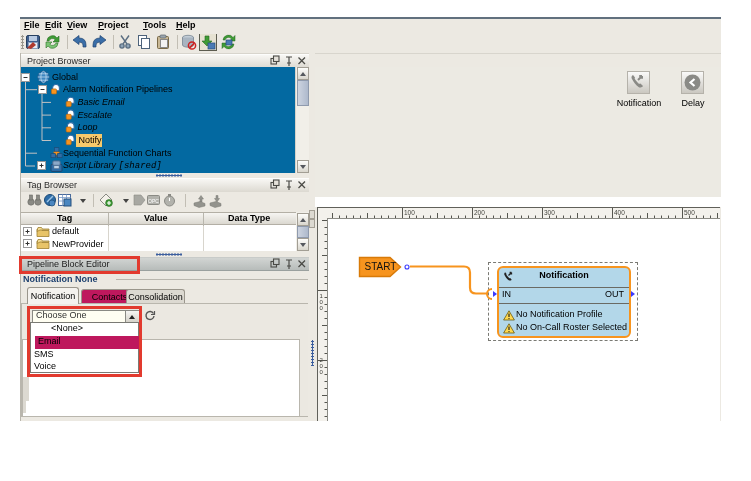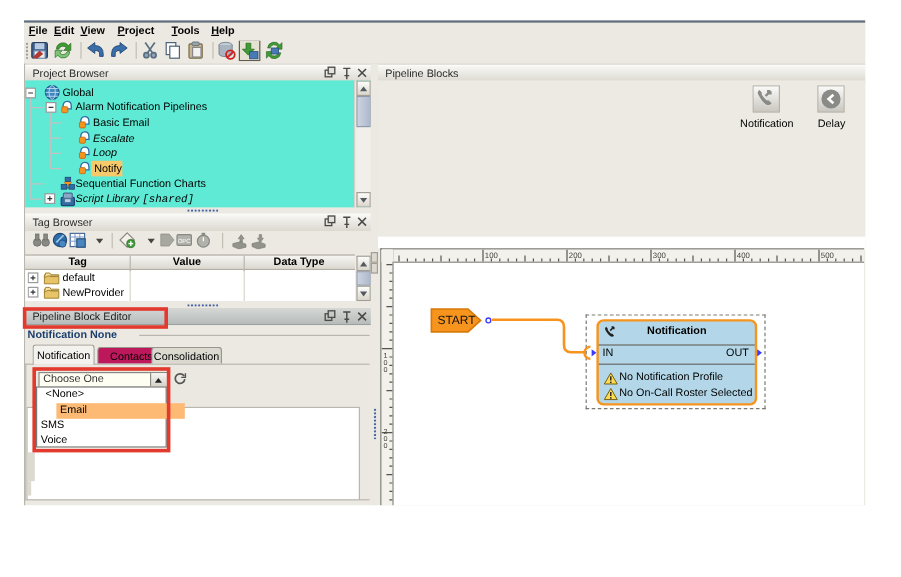--- a/index.html
+++ b/index.html
@@ -109,21 +109,21 @@
     <svg class="abs hicons" style="top:2px;right:2px;width:40px;" width="40" height="12" viewBox="0 0 40 12">
       <rect x="4" y="3.5" width="5.5" height="5.5" fill="none" stroke="#4a4a46" stroke-width="1.1"></rect>
       <rect x="6.5" y="1" width="5.5" height="5.5" fill="#e4e1da" stroke="#4a4a46" stroke-width="1.1"></rect>
       <g stroke="#4a4a46" stroke-width="1.2">
             <path d="M19,2 L25,2 M22,2 L22,8 M20,8 L24,8 M22,8 L22,11" fill="none"></path>
           </g>
       <g stroke="#4a4a46" stroke-width="1.3">
             <path d="M31.5,2.5 L38,9 M38,2.5 L31.5,9"></path>
           </g>
     </svg>
-    <div class="abs" id="tree" style="left:0;top:14px;width:289px;height:106px;background:#5eead4;overflow:hidden;">
+    <div class="abs" id="tree" style="left:0;top:14px;width:289px;height:106px;background:#0369a1;overflow:hidden;">
       <svg class="abs" style="left:0;top:0" width="274" height="106" viewBox="0 0 274 106">
         <g fill="none" stroke="#c2c2c2">
           <path d="M4.5,14 L4.5,99"></path>
           <path d="M4.5,22.7 L16,22.7 M4.5,86.2 L16,86.2 M4.5,99 L14,99"></path>
           <path d="M21,27 L21,73.5"></path>
           <path d="M21,35.4 L30,35.4 M21,48.1 L30,48.1 M21,60.8 L30,60.8 M21,73.5 L30,73.5"></path>
         </g>
 
         <rect x="55" y="67" width="26" height="13" fill="#f6c96b"></rect>
 
@@ -160,21 +160,21 @@
         </g>
 
         <g transform="translate(29.5,92.9)">
           <rect x="0.5" y="4.5" width="11" height="7" rx="1" fill="#2e6da8" stroke="#1c466e"></rect>
           <rect x="2.3" y="1" width="7.4" height="4.4" rx="1" fill="#8aa8c8" stroke="#4a6a8e"></rect>
           <rect x="3.4" y="5.8" width="5.2" height="3" fill="#bcd2e6" stroke="#4a6a8e" stroke-width="0.6"></rect>
         </g>
       </svg>
       <span class="titem" style="left:31px;top:3.5px;">Global</span>
       <span class="titem" style="left:42px;top:16px;">Alarm Notification Pipelines</span>
-      <span class="titem" style="left:56.5px;top:29px;">Basic Email</span>
+      <span class="titem" style="left:56.5px;top:29px;font-style:italic;">Basic Email</span>
       <span class="titem" style="left:56.5px;top:42px;font-style:italic;">Escalate</span>
       <span class="titem" style="left:56.5px;top:54px;font-style:italic;">Loop</span>
       <span class="titem" style="left:57.5px;top:67px;">Notify</span>
       <span class="titem" style="left:42px;top:80px;">Sequential Function Charts</span>
       <span class="titem" style="left:42px;top:92px;font-style:italic;">Script Library <span style="font-family:'Liberation Mono',monospace;font-size:9px;">[shared]</span></span>
 
       <div class="abs" style="left:274px;top:0;width:14px;height:108px;background:#f1efe9;border-left:1px solid #d5d2c9;">
         <div class="abs" style="left:1px;top:0;width:12px;height:13px;background:linear-gradient(#fdfdfb,#d9d6cd);border:1px solid #a29e94;box-sizing:border-box;"></div>
         <svg class="abs" style="left:3px;top:4px" width="8" height="6">
               <path d="M1,5 L4,1 L7,5 Z" fill="#55585e"></path>
@@ -328,24 +328,24 @@
               <path d="M1,5 L4,1 L7,5 Z" fill="#222"></path>
             </svg>
       </div>
 
       <svg class="abs" style="left:123px;top:39px" width="12" height="12" viewBox="0 0 12 12">
         <path d="M9.5,3.5 A4,4 0 1 0 10,6" fill="none" stroke="#555" stroke-width="1.4"></path>
         <path d="M10.5,1 L10.5,4.5 L7,4.5" fill="none" stroke="#555" stroke-width="1.2"></path>
       </svg>
 
       <div class="abs" style="left:9px;top:51px;width:109px;height:51px;background:#fff;border:1px solid #7a7a74;box-sizing:border-box;">
-        <div class="abs" style="left:5px;top:0px;width:107px;height:13px;">
+        <div class="abs" style="left:18px;top:0px;width:107px;height:13px;">
               <span style="position:absolute;left:2px;top:0;">&lt;None&gt;</span>
             </div>
-        <div class="abs" style="left:16px;top:13px;width:107px;height:13px;background:#fdba74;">
+        <div class="abs" style="left:4px;top:13px;width:107px;height:13px;background:#be185d;">
               <span style="position:absolute;left:3px;top:0;">Email</span>
             </div>
         <div class="abs" style="left:1px;top:26px;width:107px;height:12px;">
               <span style="position:absolute;left:2px;top:0;">SMS</span>
             </div>
         <div class="abs" style="left:1px;top:38px;width:92px;height:12px;">
               <span style="position:absolute;left:2px;top:0;">Voice</span>
             </div>
       </div>
 
@@ -357,21 +357,20 @@
     <div class="redbox" style="left:6px;top:253px;width:109px;height:65px;"></div>
   </div>
 
   <div class="abs" id="vsplit" style="left:289px;top:36px;width:6px;height:368px;background:#ece9e2;">
     <div class="abs" style="left:0px;top:157px;width:6px;height:9px;background:#dcd9d1;border:1px solid #a29e94;box-sizing:border-box;"></div>
     <div class="abs" style="left:0px;top:166px;width:6px;height:9px;background:#dcd9d1;border:1px solid #a29e94;box-sizing:border-box;"></div>
     <div class="dotsV" style="left:2px;top:287px;"></div>
   </div>
 
   <div class="abs" id="rightcol" style="left:295px;top:36px;width:406px;height:368px;">
-    <div class="phead" style="left:0;top:1px;width:406px;">Pipeline Blocks</div>
     <div class="abs" style="left:0;top:144px;width:406px;height:10px;background:#fff;"></div>
     <div class="abs" id="palette" style="left:0;top:14px;width:406px;height:130px;background:#eceae3;">
 
       <svg class="abs" style="left:312px;top:4px" width="23" height="23" viewBox="0 0 23 23">
         <rect x="0.5" y="0.5" width="22" height="22" fill="url(#pg)" stroke="#b5b2aa"></rect>
         <defs>
               <linearGradient id="pg" x2="0" y2="1">
                 <stop offset="0" stop-color="#fbfbfa"></stop>
                 <stop offset="1" stop-color="#c9c6bf"></stop>
               </linearGradient>

